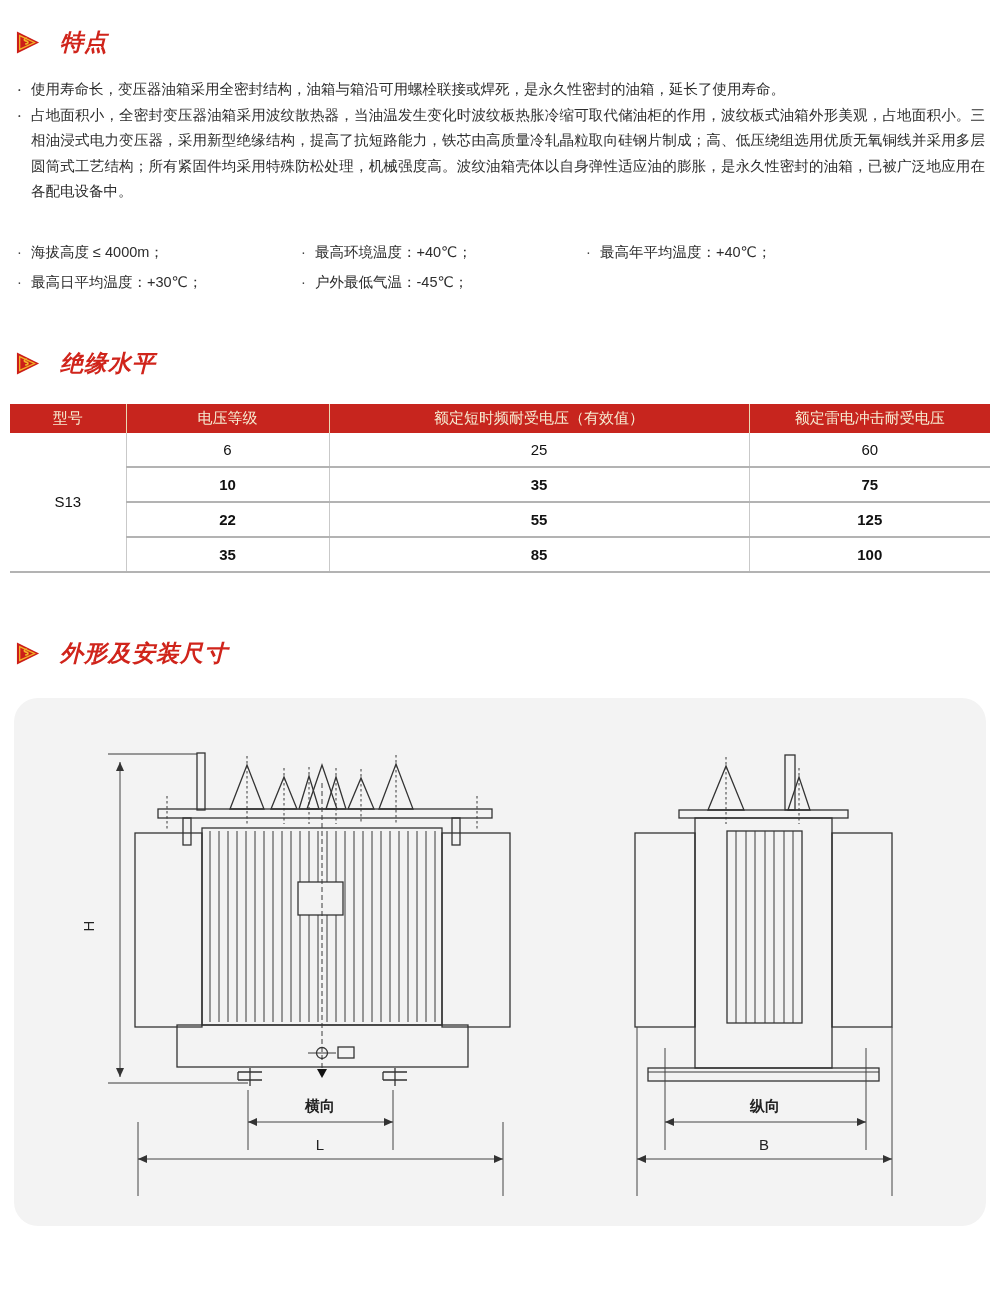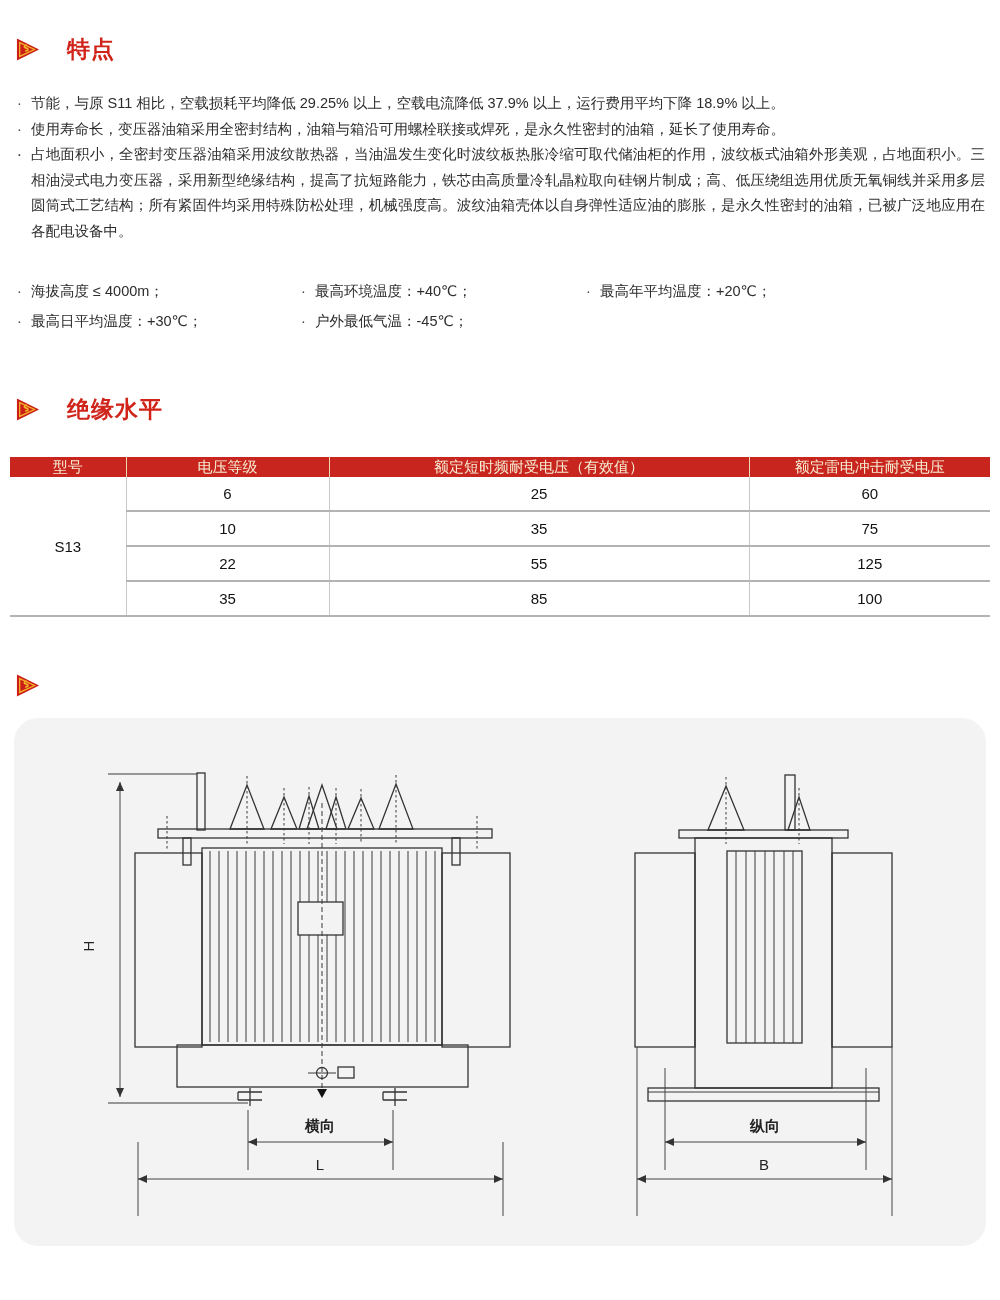--- a/index.html
+++ b/index.html
@@ -6,48 +6,48 @@
   body{
     width:1000px;height:1300px;background:#fff;
     font-family:"Liberation Sans","DejaVu Sans",sans-serif;
     color:#2f2f2f;overflow:hidden;
   }
   .page{box-sizing:border-box;padding:18px 15px 0 16px;}
 
   
   .sec-head{display:flex;align-items:center;gap:11px;margin:0 0 10px 0;}
   .sec-icon{width:24px;height:25px;flex:0 0 auto;}
-  .sec-title{margin:16px;font-size:23px;font-weight:600;color:#d0241b;letter-spacing:1px;}
+  .sec-title{margin:9px;font-size:23px;font-weight:600;color:#d0241b;letter-spacing:1px;font-style:italic;}
 
   
   .features{margin-bottom:36px;}
   .bullet{position:relative;padding-left:15px;font-size:14.5px;line-height:25.5px;color:#2d2d2d;text-align:justify;}
   .dot{position:absolute;left:1px;top:0;color:#444;}
 
   
   .environment{margin-bottom:46px;}
   .env-grid{display:grid;grid-template-columns:284px 285px 1fr;row-gap:8px;margin-top:14px;}
   .env-item{position:relative;padding-left:15px;font-size:14.5px;line-height:22px;color:#2d2d2d;}
 
   
   .insulation{margin-bottom:0;}
   table.spec{border-collapse:collapse;width:980px;margin:16px 0 0 -6px;table-layout:fixed;}
   table.spec col.c1{width:116px;} table.spec col.c2{width:203px;}
   table.spec col.c3{width:420px;} table.spec col.c4{width:241px;}
   table.spec th{
     background:#c7251e;color:#f6ecd2;font-weight:500;font-size:15px;
-    height:20px;border-right:1px solid #e9d9b4;padding:0;
+    height:29px;border-right:1px solid #e9d9b4;padding:0;
   }
   table.spec th:last-child{border-right:none;text-align:center;}
   table.spec td{
     text-align:center;font-size:15px;color:#111;height:33px;padding:0;
     border-right:1px solid #c9c9c9;
   }
   table.spec td:last-child{border-right:none;margin-left:12px;}
-  table.spec tbody tr + tr td{border-top:2px solid #b3b3b3;}
+  table.spec tbody tr + tr td{border-top:2px solid #b3b3b3;font-weight:bold;}
   table.spec{border-bottom:2px solid #b3b3b3;}
   td.model-cell{border-top:none !important;}
 
   
   .dimensions .sec-head{margin-top:56px;}
   .draw-panel{
     width:972px;height:528px;margin:20px 0 0 -2px;
     background:#f3f3f3;border-radius:24px;
   }
   .draw-svg{display:block;width:972px;height:528px;}
@@ -67,32 +67,32 @@
   <section class="features">
     <div class="sec-head">
       <svg class="sec-icon" viewBox="0 0 26 26">
         <polygon points="1,1 25,13 1,25" fill="#cc1e18"></polygon>
         <polygon points="4,5.5 20,13 4,20.5" fill="none" stroke="#f3b528" stroke-width="1.4"></polygon>
         <path d="M12,8.5 C8.5,8 8,11 11,11.5 C14,12 13.5,15 10,14.5" fill="none" stroke="#f3b528" stroke-width="1.8"></path>
       </svg>
       <h2 class="sec-title">特点</h2>
     </div>
     <div class="bullets">
-      <div class="bullet"><span class="dot">·</span><span>节能，与原 S11 相比，空载损耗平均降低 29.25% 以上，空载电流降低 37.9% 以上，运行费用平均下降 18.9% 以上。</span></div>
+      <div class="bullet"><span class="dot">·</span></div>
       <div class="bullet"><span class="dot">·</span><span>使用寿命长，变压器油箱采用全密封结构，油箱与箱沿可用螺栓联接或焊死，是永久性密封的油箱，延长了使用寿命。</span></div>
       <div class="bullet"><span class="dot">·</span></div>
       <div class="bullet"><span class="dot">·</span><span>占地面积小，全密封变压器油箱采用波纹散热器，当油温发生变化时波纹板热胀冷缩可取代储油柜的作用，波纹板式油箱外形美观，占地面积小。三相油浸式电力变压器，采用新型绝缘结构，提高了抗短路能力，铁芯由高质量冷轧晶粒取向硅钢片制成；高、低压绕组选用优质无氧铜线并采用多层圆筒式工艺结构；所有紧固件均采用特殊防松处理，机械强度高。波纹油箱壳体以自身弹性适应油的膨胀，是永久性密封的油箱，已被广泛地应用在各配电设备中。</span></div>
     </div>
   </section>
 
   <section class="environment">
     <div class="env-grid">
       <div class="env-item"><span class="dot">·</span><span>海拔高度 ≤ 4000m；</span></div>
       <div class="env-item"><span class="dot">·</span><span>最高环境温度：+40℃；</span></div>
-      <div class="env-item"><span class="dot">·</span><span>最高年平均温度：+20℃；</span></div>
+      <div class="env-item"><span class="dot">·</span><span>最高年平均温度：+40℃；</span></div>
       <div class="env-item"><span class="dot">·</span><span>最高日平均温度：+30℃；</span></div>
       <div class="env-item"><span class="dot">·</span><span>户外最低气温：-45℃；</span></div>
     </div>
   </section>
 
   <section class="insulation">
     <div class="sec-head">
       <svg class="sec-icon" viewBox="0 0 26 26">
         <polygon points="1,1 25,13 1,25" fill="#cc1e18"></polygon>
         <polygon points="4,5.5 20,13 4,20.5" fill="none" stroke="#f3b528" stroke-width="1.4"></polygon>
@@ -141,20 +141,21 @@
     </table>
   </section>
 
   <section class="dimensions">
     <div class="sec-head">
       <svg class="sec-icon" viewBox="0 0 26 26">
         <polygon points="1,1 25,13 1,25" fill="#cc1e18"></polygon>
         <polygon points="4,5.5 20,13 4,20.5" fill="none" stroke="#f3b528" stroke-width="1.4"></polygon>
         <path d="M12,8.5 C8.5,8 8,11 11,11.5 C14,12 13.5,15 10,14.5" fill="none" stroke="#f3b528" stroke-width="1.8"></path>
       </svg>
+      <h2 class="sec-title">外形及安装尺寸</h2>
     </div>
 
     <div class="draw-panel">
       <svg class="draw-svg" viewBox="0 0 972 528">
         <defs>
           <marker id="arr" markerWidth="10" markerHeight="8" refX="9" refY="4" orient="auto-start-reverse" markerUnits="userSpaceOnUse">
             <path d="M0,0 L9,4 L0,8 z" fill="#333"></path>
           </marker>
         </defs>
 

